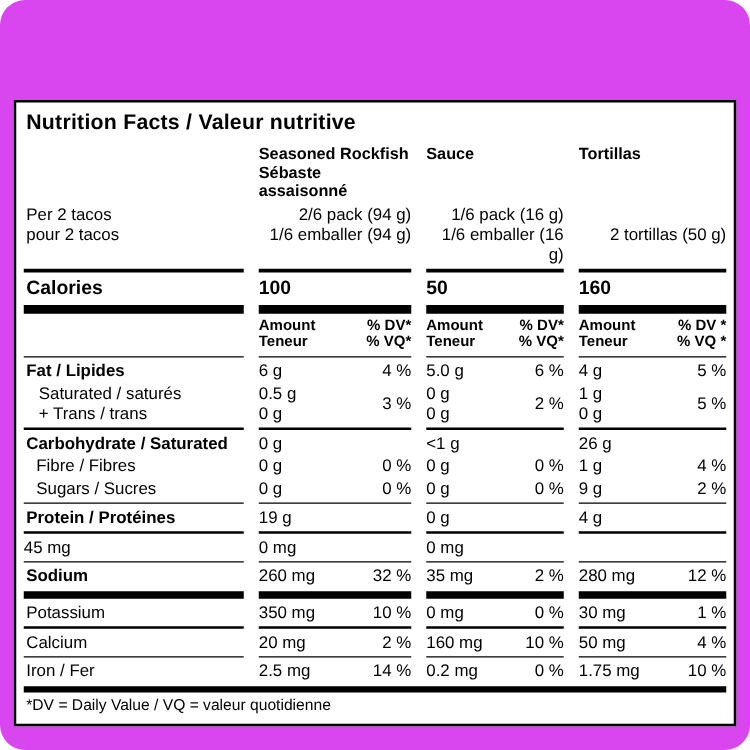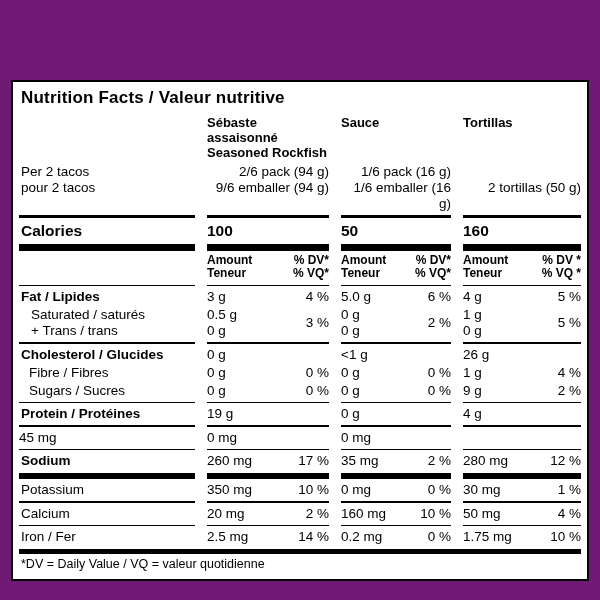--- a/index.html
+++ b/index.html
@@ -1,18 +1,18 @@
 <!DOCTYPE html>
 <html><head>
 <meta charset="utf-8">
 <style>
   html,body { margin:0; padding:0; background:#ffffff; }
   .sheet {
-    position:relative; width:600px; height:600px; background:#701a75;
-    font-family:"Liberation Sans", sans-serif; color:#000;
+    position:relative; width:600px; height:600px; background:#d946ef;
+    font-family:"Liberation Sans", sans-serif; color:#000;border-radius:20px;
   }
   .nft {
     position:absolute; left:11px; top:80px; width:578px;
     border:2px solid #000; box-sizing:border-box;
     padding:5px 6px 6px 6px; background:#fff;
   }
   .title { font-size:17px; font-weight:bold; line-height:20px; margin:1px 0 7px 2px; letter-spacing:.2px; }
 
   .row { display:grid; grid-template-columns:176px 12px 122px 12px 110px 12px 1fr; align-items:start; }
   .row > *:nth-child(1){ grid-column:1; }
@@ -60,41 +60,41 @@
 <body>
 
 <div class="sheet">
   <div class="nft">
 
     <div class="title">Nutrition Facts / Valeur nutritive</div>
 
     <div class="row phead">
       <div class="lbl"></div>
       <div class="ph">
+        <div>Seasoned Rockfish</div>
         <div>Sébaste assaisonné</div>
-        <div>Seasoned Rockfish</div>
       </div>
       <div class="ph">
         <div>Sauce</div>
         <div></div>
       </div>
       <div class="ph">
         <div>Tortillas</div>
         <div></div>
       </div>
     </div>
 
     <div class="row srow">
       <div class="slbl">
         <div>Per 2 tacos</div>
         <div>pour 2 tacos</div>
       </div>
       <div class="scell">
         <div>2/6 pack (94 g)</div>
-        <div>9/6 emballer (94 g)</div>
+        <div>1/6 emballer (94 g)</div>
       </div>
       <div class="scell">
         <div>1/6 pack (16 g)</div>
         <div>1/6 emballer (16 g)</div>
       </div>
       <div class="scell">
         <div></div>
         <div>2 tortillas (50 g)</div>
       </div>
     </div>
@@ -157,21 +157,21 @@
     <div class="row rr r-thin">
         <i></i>
         <i></i>
         <i></i>
         <i></i>
       </div>
 
     <div class="row nrow">
       <div class="lbl b">Fat / Lipides</div>
       <div class="cell">
-          <span class="amt">3 g</span>
+          <span class="amt">6 g</span>
           <span class="pct">4 %</span>
         </div>
       <div class="cell">
           <span class="amt">5.0 g</span>
           <span class="pct">6 %</span>
         </div>
       <div class="cell">
           <span class="amt">4 g</span>
           <span class="pct">5 %</span>
         </div>
@@ -206,21 +206,21 @@
     </div>
 
     <div class="row rr r-thin">
         <i></i>
         <i></i>
         <i></i>
         <i></i>
       </div>
 
     <div class="row nrow">
-      <div class="lbl b">Cholesterol / Glucides</div>
+      <div class="lbl b">Carbohydrate / Saturated</div>
       <div class="cell">
           <span class="amt">0 g</span>
           <span class="pct"></span>
         </div>
       <div class="cell">
           <span class="amt">&lt;1 g</span>
           <span class="pct"></span>
         </div>
       <div class="cell">
           <span class="amt">26 g</span>
@@ -309,21 +309,21 @@
         <i></i>
         <i></i>
         <i></i>
         <i></i>
       </div>
 
     <div class="row nrow">
       <div class="lbl b">Sodium</div>
       <div class="cell">
           <span class="amt">260 mg</span>
-          <span class="pct">17 %</span>
+          <span class="pct">32 %</span>
         </div>
       <div class="cell">
           <span class="amt">35 mg</span>
           <span class="pct">2 %</span>
         </div>
       <div class="cell">
           <span class="amt">280 mg</span>
           <span class="pct">12 %</span>
         </div>
     </div>

